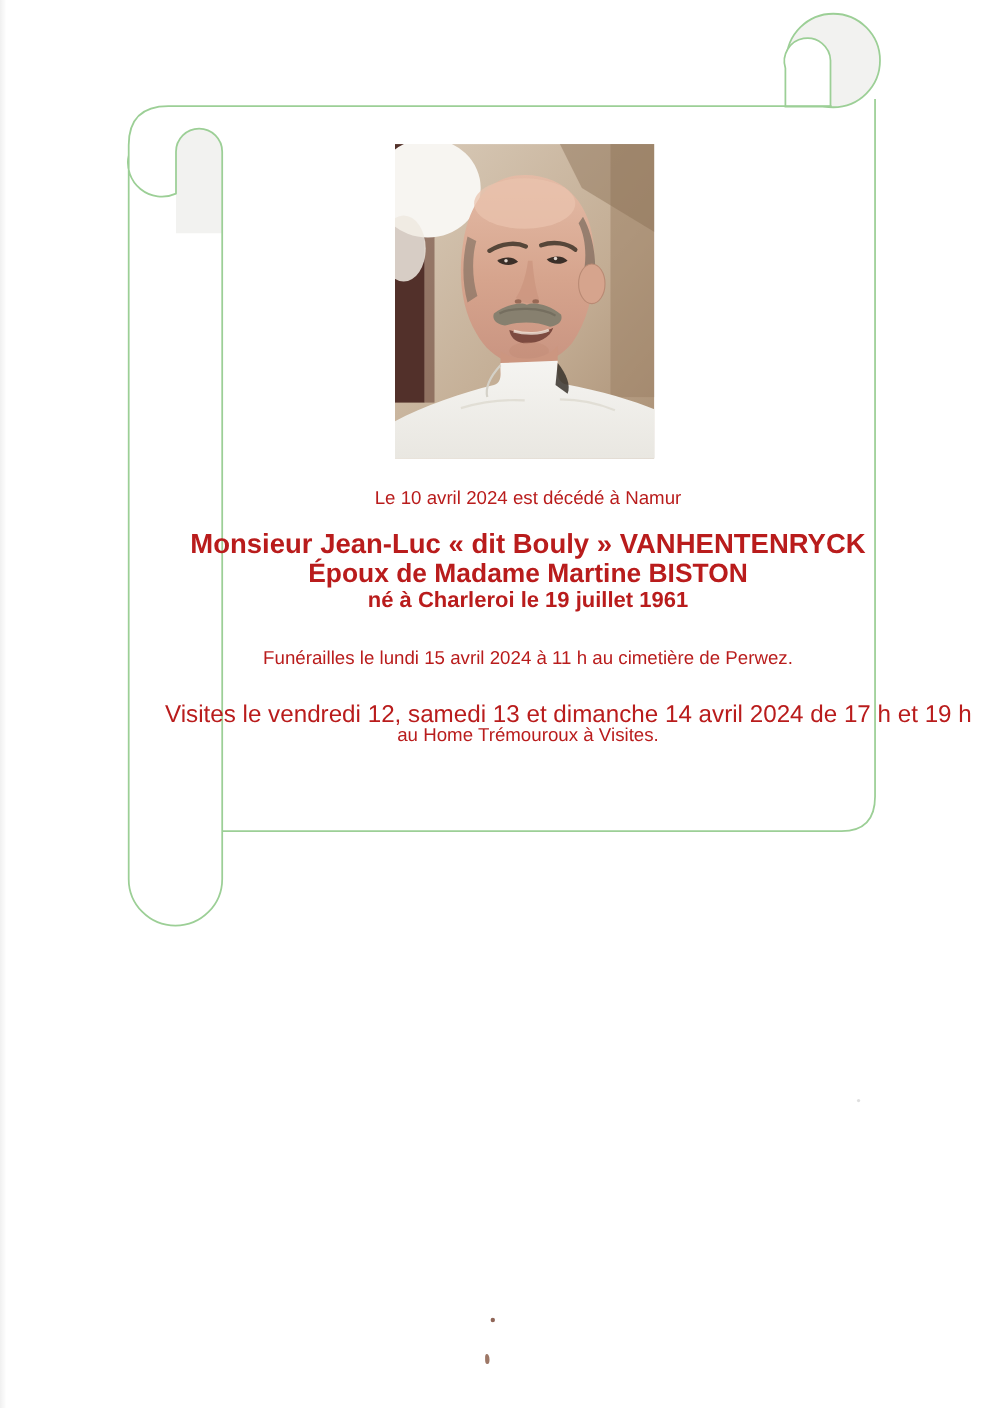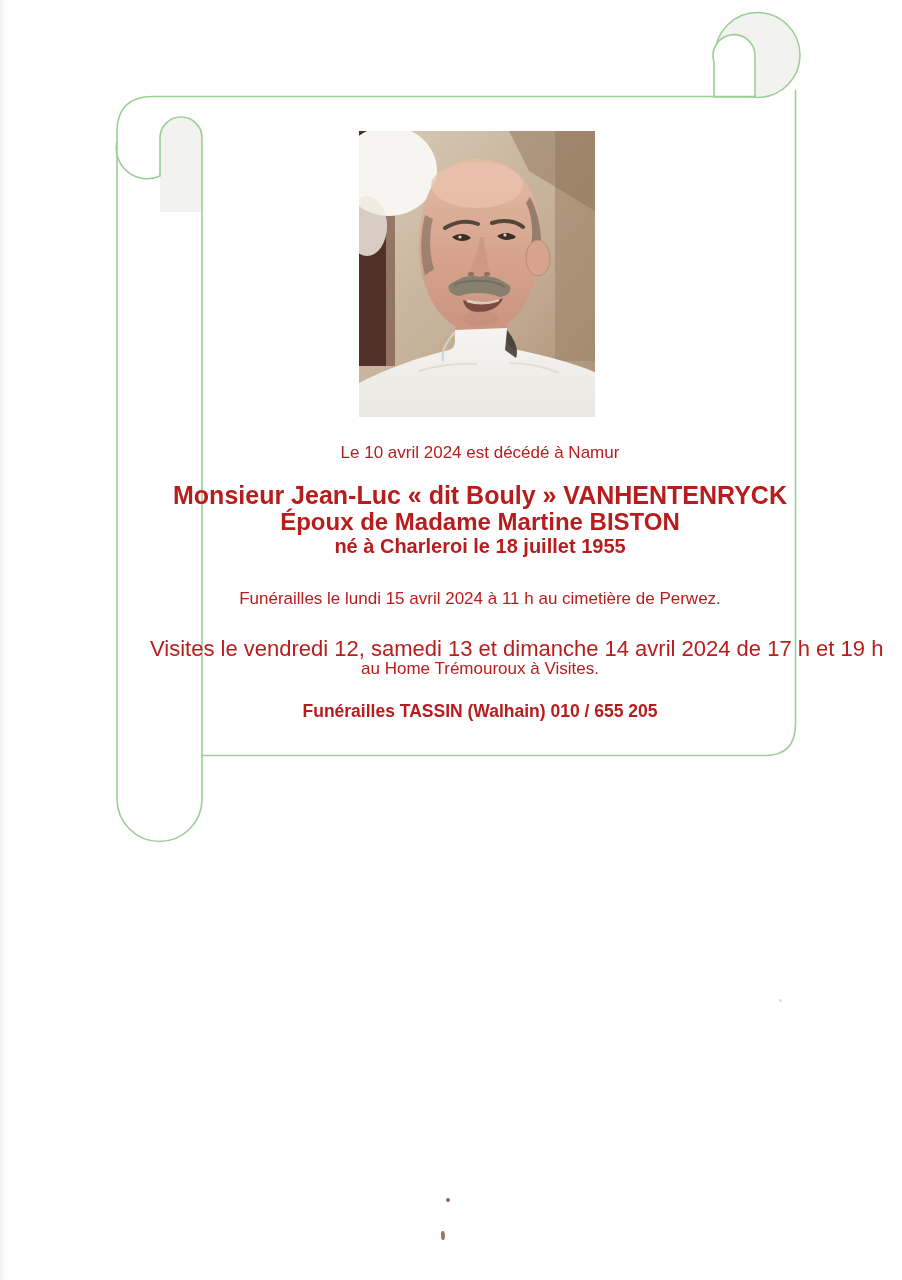--- a/index.html
+++ b/index.html
@@ -151,23 +151,22 @@
       <path d="M 148,199 C 156,209 160,219 157,227 L 146,219 Z" fill="#38322c" opacity="0.85"></path>
       <path d="M 96,201 C 86,212 82,222 84,230" stroke="#d4d1c8" stroke-width="2" fill="none"></path>
       <path d="M 60,240 C 80,234 100,232 118,233" stroke="#ddd9d0" stroke-width="2" fill="none" opacity="0.8"></path>
       <path d="M 150,232 C 168,232 186,236 200,242" stroke="#ddd9d0" stroke-width="2" fill="none" opacity="0.8"></path>
     </svg>
   </div>
 
   <p class="txt t-intro">Le 10 avril 2024 est décédé à Namur</p>
   <p class="txt t-name">Monsieur Jean-Luc « dit Bouly » VANHENTENRYCK</p>
   <p class="txt t-spouse">Époux de Madame Martine BISTON</p>
-  <p class="txt t-birth">né à Charleroi le 18 juillet 1955</p>
+  <p class="txt t-birth">né à Charleroi le 19 juillet 1961</p>
   <p class="txt t-funeral">Funérailles le lundi 15 avril 2024 à 11 h au cimetière de Perwez.</p>
   <p class="txt t-visits1">Visites le vendredi 12, samedi 13 et dimanche 14 avril 2024 de 17 h et 19 h</p>
   <p class="txt t-visits2">au Home Trémouroux à Visites.</p>
-  <p class="txt t-contact">Funérailles TASSIN (Walhain) 010 / 655 205</p>
 
   <span class="speck speck-1"></span>
   <span class="speck speck-2"></span>
   <span class="speck speck-3"></span>
 
 </div>
 
 </body></html>

